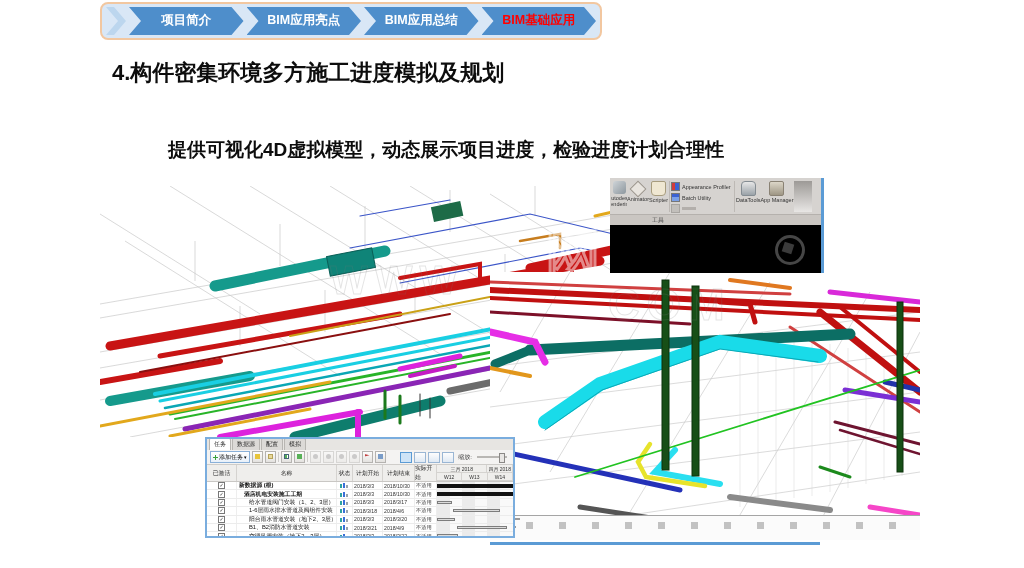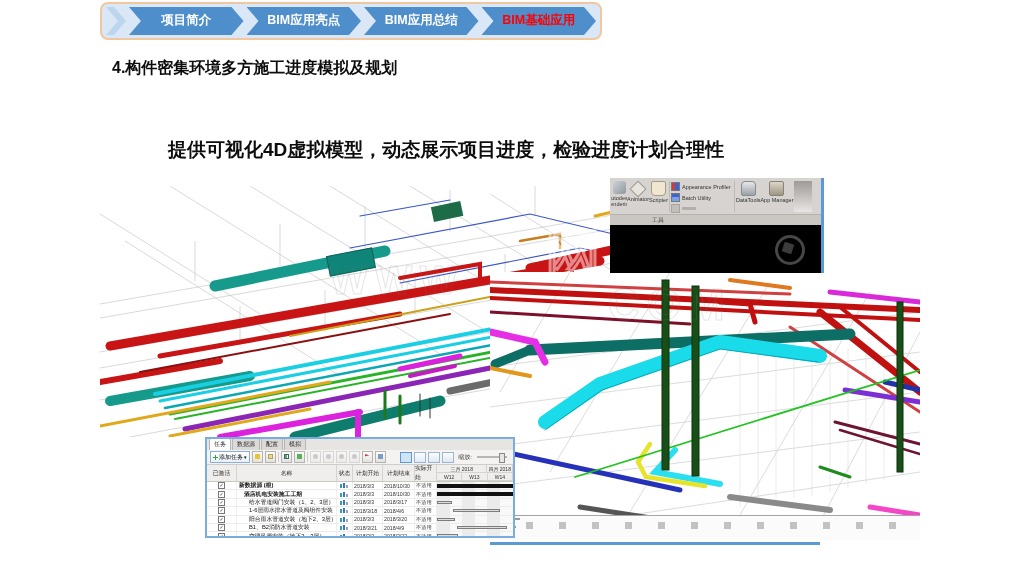--- a/index.html
+++ b/index.html
@@ -9,21 +9,21 @@
   .navbar{position:absolute;left:100px;top:2px;width:502px;height:38px;background:#d9e7f6;
           border:2px solid #f2c7a0;border-radius:8px;display:flex;align-items:stretch;
           padding:3px 4px;box-sizing:border-box;gap:3px;}
   .chev{clip-path:polygon(12px 50%,0 0,calc(100% - 12px) 0,100% 50%,calc(100% - 12px) 100%,0 100%);
         background:#4e8ecb;color:#fff;font-weight:bold;font-size:12.5px;line-height:1.1;
         display:flex;align-items:center;justify-content:center;text-align:center;flex:1;
         padding:0 12px;cursor:pointer;}
   .chev.start{flex:0 0 20px;background:#bcd6ee;padding:0;}
   .chev.active{color:#ff0000;}
   
-  .slide-title{position:absolute;left:112px;top:58px;font-size:16px;font-weight:bold;color:#0d0d0d;}
+  .slide-title{position:absolute;left:112px;top:58px;font-size:22px;font-weight:bold;color:#0d0d0d;}
   .slide-subtitle{position:absolute;left:168px;top:137px;font-size:19px;font-weight:bold;color:#0d0d0d;}
   
   .model-left{position:absolute;left:100px;top:186px;width:530px;height:251px;z-index:10;background:#fff;}
   .model-right{position:absolute;left:490px;top:272px;width:430px;height:273px;z-index:20;background:#fff;}
   .right-bottom-border{position:absolute;left:490px;top:542px;width:330px;height:3px;background:#5b9bd5;z-index:26;}
   
   .ribbon-crop{position:absolute;left:610px;top:178px;width:214px;height:95px;z-index:30;
                border-right:3px solid #5b9bd5;box-sizing:border-box;background:#000;}
   .ribbon{height:47px;background:#d6d3d0;display:flex;flex-direction:column;}
   .ribbon-main{flex:1;display:flex;align-items:stretch;padding:1px 0 0 1px;}

